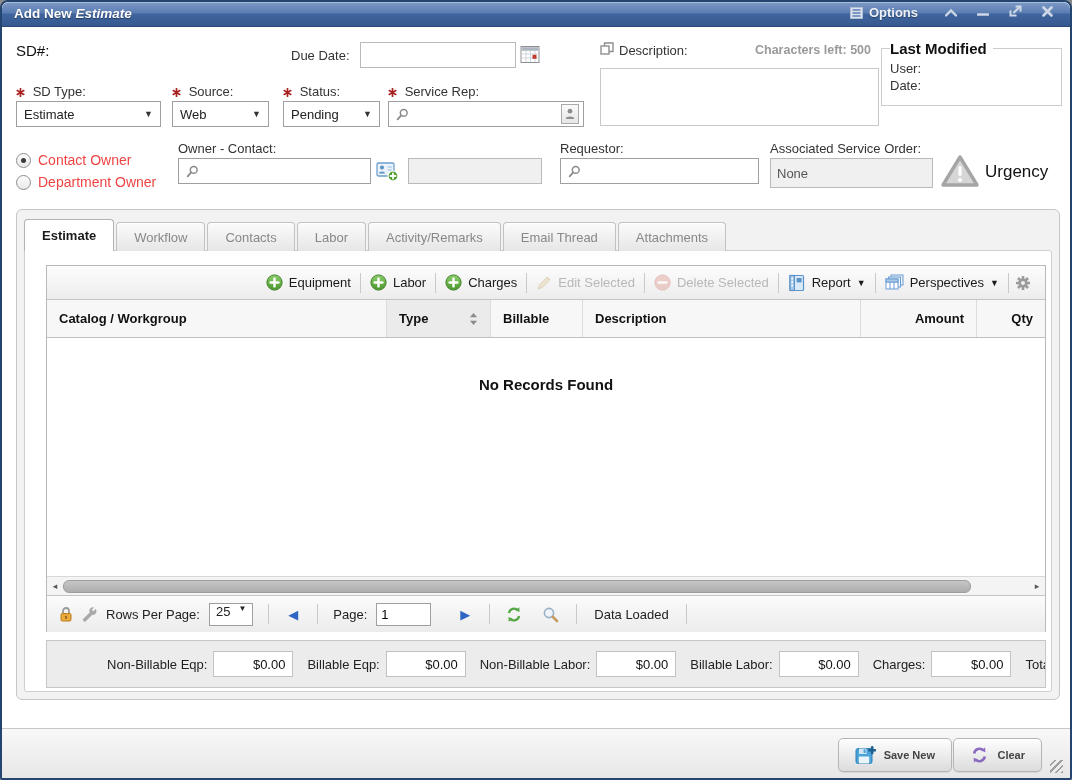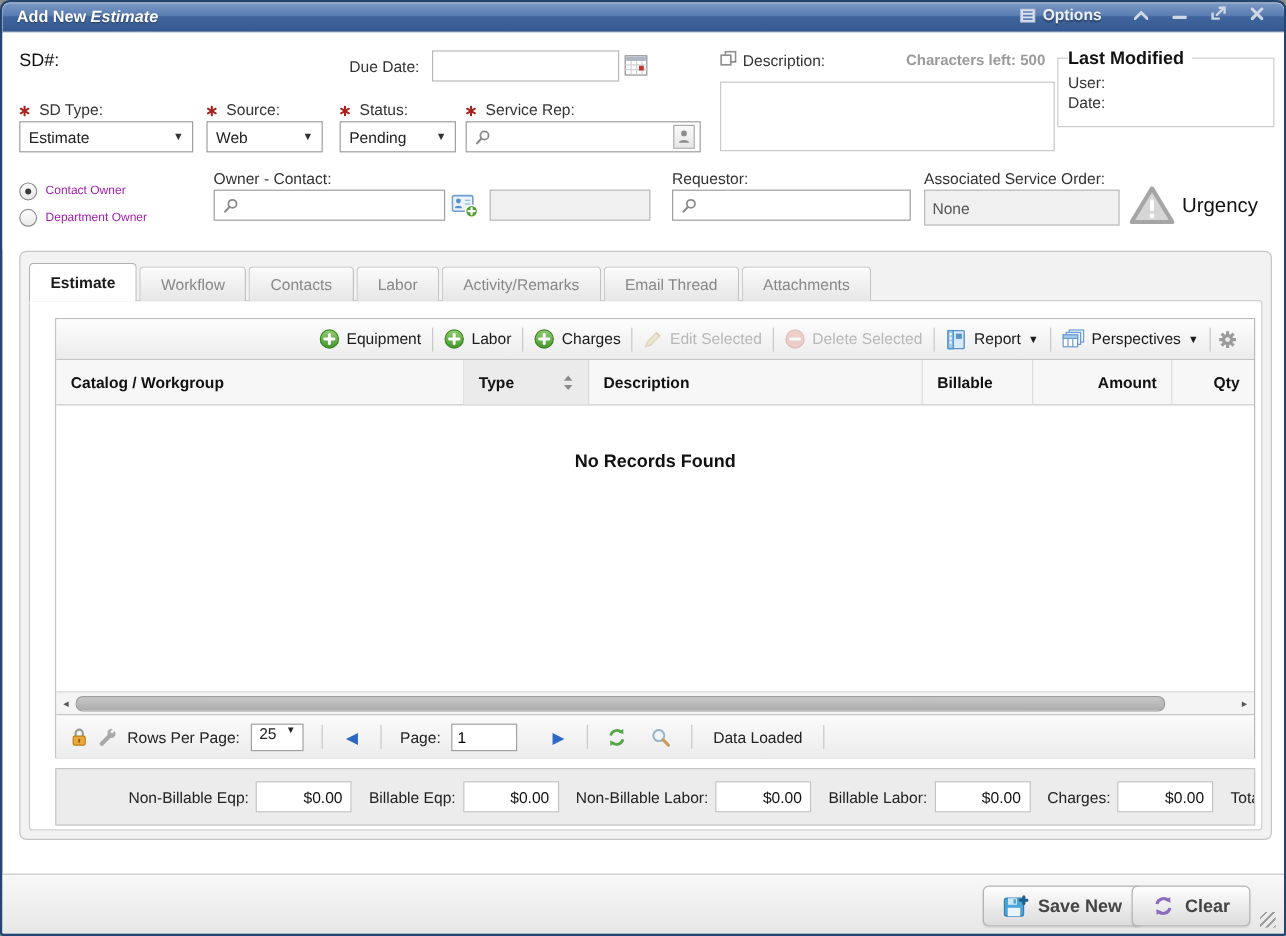--- a/index.html
+++ b/index.html
@@ -35,21 +35,21 @@
   .selectbox .arr { font-size:9px; color:#333; margin-left:8px; }
   .searchfield { position:absolute; height:26px; border:1px solid #9f9f9f; background:#fff;
     display:flex; align-items:center; padding:0 4px 0 7px; }
   .searchfield input { flex:1; border:none; outline:none; font-size:13px; min-width:0; background:transparent; }
   .reqstar { display:inline-block; margin-right:4px; vertical-align:-1px; }
   .radio-row { position:absolute; display:flex; align-items:center; gap:7px; cursor:pointer; }
   .radio { width:15px; height:15px; border-radius:50%; border:1px solid #8e8e8e;
     background:linear-gradient(#fdfdfd,#e9e9e9); position:relative; }
   .radio.on::after { content:""; position:absolute; left:4px; top:4px; width:5px; height:5px;
     border-radius:50%; background:#3b3b3b; }
-  .radio-row span.rlbl { font-size:10px; color:#a21caf; }
+  .radio-row span.rlbl { font-size:14px; color:#ef4444; }
   .iconbtn { display:inline-flex; align-items:center; justify-content:center; cursor:pointer; }
   fieldset.lastmod { position:absolute; left:879px; top:12px; width:181px; height:66px;
     border:1px solid #ccc; padding:2px 8px 0 8px; }
   fieldset.lastmod legend { font-size:15px; font-weight:bold; color:#111; padding-right:6px; }
   fieldset.lastmod .lm-line { font-size:13px; color:#333; margin-top:2px; }
   .descbox { position:absolute; left:598px; top:40px; width:279px; height:58px; border:1px solid #c9c9c9;
     background:#fff; resize:none; font-family:"Liberation Sans",sans-serif; font-size:13px; padding:4px; outline:none; }
   .charsleft { position:absolute; font-size:12.5px; font-weight:bold; color:#9a9a9a; }
 
   
@@ -101,21 +101,21 @@
     border:1px solid #c6c6c6; display:flex; align-items:center; padding-left:46px; overflow:hidden; white-space:nowrap; }
   .tot-lbl { font-size:13px; color:#222; margin:0 6px 0 14px; }
   .tot-val { width:80px; height:26px; background:#fff; border:1px solid #c2c2c2; font-size:13px; color:#111;
     display:flex; align-items:center; justify-content:flex-end; padding-right:7px; flex:none; }
 
   
   .footer { position:absolute; left:0; bottom:0; width:100%; height:50px;
     background:linear-gradient(#f8f8f8,#e7e7e7); border-top:1px solid #c6c6c6; }
   .foot-btn { position:absolute; top:9px; height:34px; display:flex; align-items:center; gap:8px;
     padding:0 16px; border:1px solid #b5b5b5; border-radius:5px;
-    background:linear-gradient(#fefefe,#e9e9e9 60%,#dcdcdc); font-size:15px; font-weight:bold; color:#444;
+    background:linear-gradient(#fefefe,#e9e9e9 60%,#dcdcdc); font-size:11px; font-weight:bold; color:#444;
     cursor:pointer; box-shadow:0 1px 1px rgba(0,0,0,.08); }
   #saveNewBtn { right:118px; }
   #clearBtn { right:28px; }
   .resize-handle { position:absolute; right:7px; bottom:5px; width:13px; height:13px;
     background:repeating-linear-gradient(135deg, transparent 0 3px, #9f9f9f 3px 4.6px); cursor:nwse-resize; }
 </style>
 </head>
 <body>
 
 <div class="window">
@@ -454,25 +454,25 @@
           <div class="gcol" style="width:340px;">
               <span>Catalog / Workgroup</span>
             </div>
           <div class="gcol sorted" style="width:104px;">
             <span>Type</span>
             <svg width="9" height="14" viewBox="0 0 9 14">
                 <path d="M4.5 1 L8 5.2 H1 Z" fill="#8a8a8a"></path>
                 <path d="M4.5 13 L1 8.8 H8 Z" fill="#8a8a8a"></path>
               </svg>
           </div>
+          <div class="gcol" style="width:92px;">
+              <span>Billable</span>
+            </div>
           <div class="gcol" style="width:278px;">
               <span>Description</span>
-            </div>
-          <div class="gcol" style="width:92px;">
-              <span>Billable</span>
             </div>
           <div class="gcol num" style="width:116px;">
               <span>Amount</span>
             </div>
           <div class="gcol num" style="flex:1; border-right:none;">
               <span>Qty</span>
             </div>
         </div>
 
         <div class="gbody">

